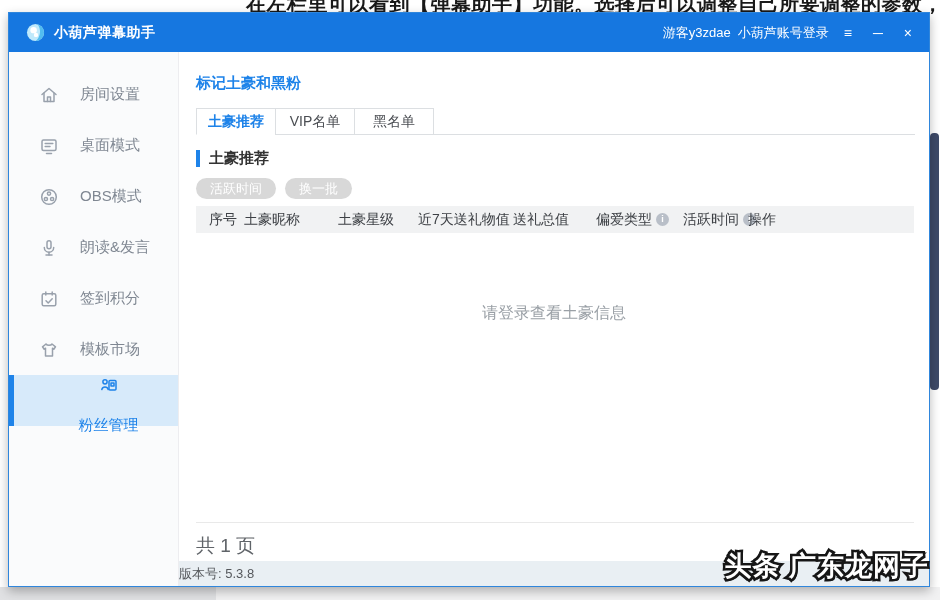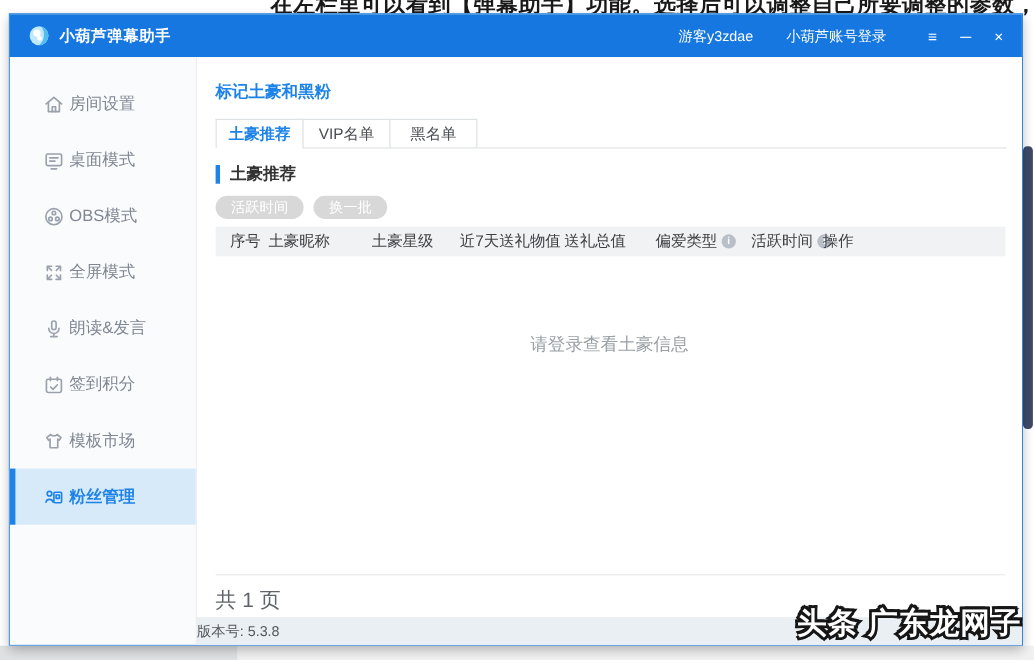--- a/index.html
+++ b/index.html
@@ -23,35 +23,35 @@
   .wm-fill { position:absolute; right:0; top:0; color:#ffffff; }
 
   
   .window { position:absolute; left:8px; top:12px; width:922px; height:575px; background:#fff;
     border:1px solid #2f86dc; box-shadow:0 4px 10px rgba(0,0,0,.28); z-index:2; }
 
   .titlebar { height:39px; background:#1677e0; display:flex; align-items:center;
     padding:0 17px; color:#ffffff; }
   .logo { width:19px; height:19px; margin-right:9px; flex:none; }
   .app-title { font-size:14px; font-weight:700; letter-spacing:.5px; }
-  .tb-right { margin-left:auto; display:flex; align-items:center; gap:30px; font-size:13px; }
+  .tb-right { margin-left:auto; display:flex; align-items:center; gap:7px; font-size:13px; }
   .tb-link { cursor:pointer; }
   .controls { display:flex; align-items:center; gap:21px; margin-left:8px; font-size:14px; }
   .ctl { cursor:pointer; line-height:1; }
 
   .app-body { display:flex; height:534px; }
 
   
   .sidebar { width:170px; background:#fafbfc; border-right:1px solid #ededf0;
     padding-top:17px; flex:none; }
-  .side-item { height:51px; display:flex; align-items:center; gap:4px;
+  .side-item { height:51px; display:flex; align-items:center; gap:21px;
     border-left:5px solid transparent; padding-left:25px; font-size:15px; color:#7f8792; cursor:pointer; }
   .side-item svg { width:20px; height:20px; stroke:#99a1ac; fill:none;
     stroke-width:1.5; stroke-linecap:round; stroke-linejoin:round; flex:none; }
-  .side-item.active { background:#d7eafa; border-left-color:#1e83e9; color:#1e83e9; font-weight:700; }
+  .side-item.active { background:#d7eafa; border-left-color:#1e83e9; color:#1e83e9; font-weight:400;flex-direction:column; }
   .side-item.active svg { stroke:#1e83e9; }
 
   
   .main { flex:1; position:relative; background:#fff; }
   .page-title { position:absolute; left:17px; top:22px; font-size:15px; font-weight:600; color:#1e83e9; }
 
   .tabs { position:absolute; left:17px; top:56px; right:14px; height:27px; display:flex; }
   .tabs::after { content:""; flex:1; border-bottom:1px solid #dcdfe2; }
   .tab { width:80px; height:27px; line-height:25px; text-align:center; font-size:14px; color:#4a4d52;
     border:1px solid #dcdfe2; background:#fff; cursor:pointer; }
@@ -141,33 +141,20 @@
         <div class="side-item">
           <svg viewBox="0 0 20 20">
             <circle cx="10" cy="10" r="7.3"></circle>
               <circle cx="10" cy="6.6" r="1.6"></circle>
               <circle cx="6.9" cy="12" r="1.6"></circle>
               <circle cx="13.1" cy="12" r="1.6"></circle>
           </svg>
           <span>OBS模式</span>
         </div>
 
-        <div class="side-item">
-          <svg viewBox="0 0 20 20">
-            <path d="M8 4 H4 V8"></path>
-              <path d="M12 4 H16 V8"></path>
-              <path d="M16 12 V16 H12"></path>
-              <path d="M4 12 V16 H8"></path>
-            <path d="M4.5 4.5 L7.8 7.8"></path>
-              <path d="M15.5 4.5 L12.2 7.8"></path>
-              <path d="M15.5 15.5 L12.2 12.2"></path>
-              <path d="M4.5 15.5 L7.8 12.2"></path>
-          </svg>
-          <span>全屏模式</span>
-        </div>
 
         <div class="side-item">
           <svg viewBox="0 0 20 20">
             <rect x="8" y="2.8" width="4" height="8" rx="2"></rect>
               <path d="M5.3 9.5 a4.7 4.7 0 0 0 9.4 0"></path>
               <path d="M10 14.2 V17"></path>
               <path d="M7 17 H13"></path>
           </svg>
           <span>朗读&amp;发言</span>
         </div>

